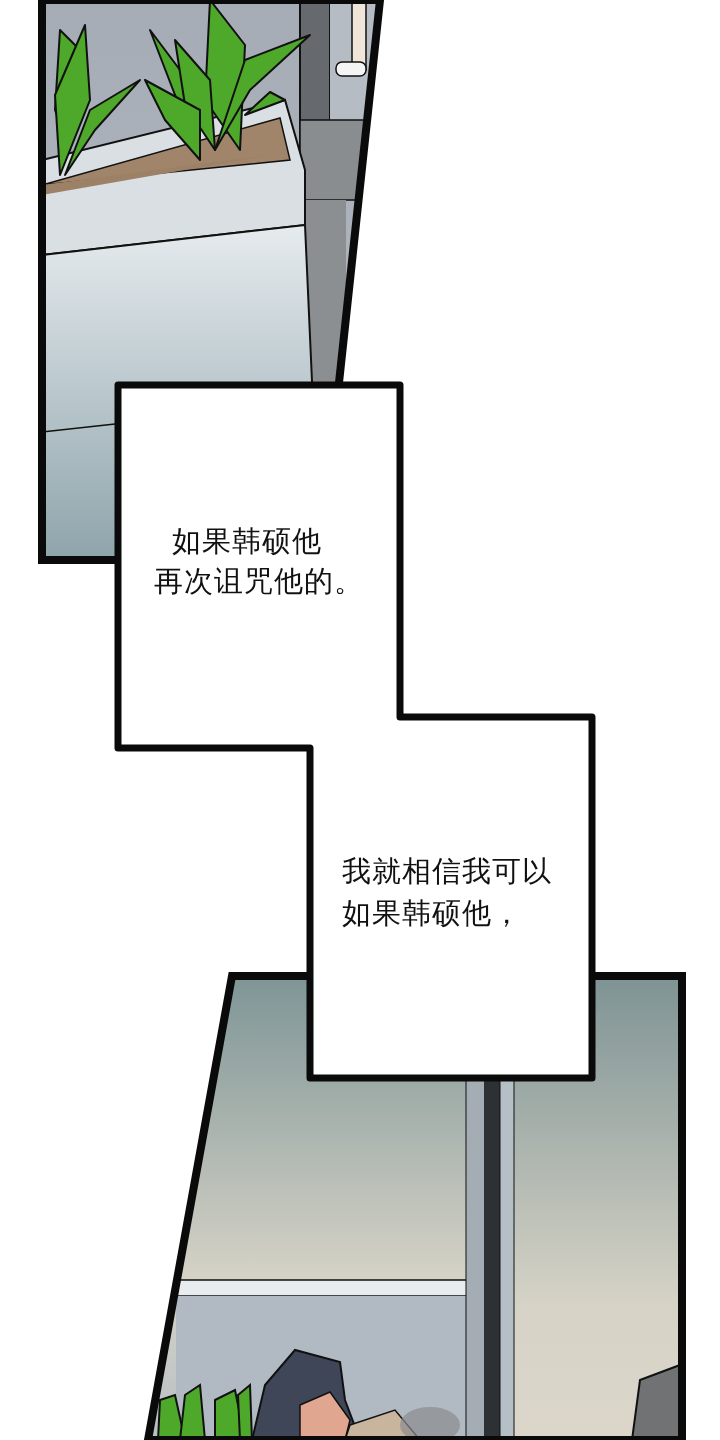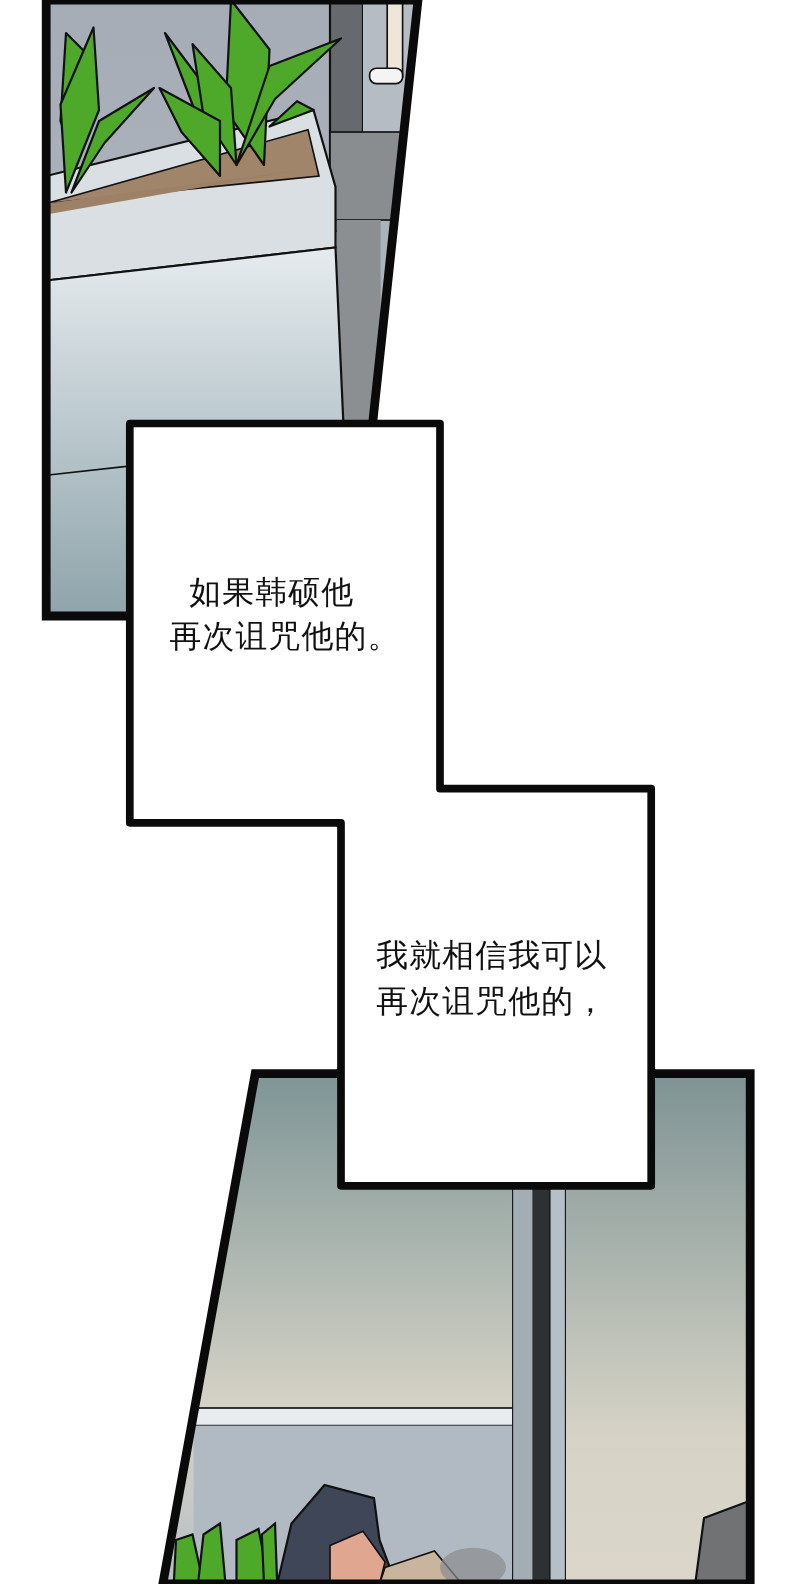--- a/index.html
+++ b/index.html
@@ -1,20 +1,20 @@
 <!DOCTYPE html>
 <html><head>
 <meta charset="utf-8">
 <style>
   html, body { margin: 0; padding: 0; background: #ffffff; }
   body { width: 720px; height: 1440px; position: relative; overflow: hidden;
          font-family: "DejaVu Sans", "Liberation Sans", sans-serif; }
   .layer { position: absolute; left: 0; top: 0; width: 720px; height: 1440px; }
   .caption-text { position: absolute; font-size: 29px; line-height: 42px; color: #111;
-                  font-family: Liberation Mono, monospace; white-space: pre; letter-spacing: 1px; }
+                  font-family: Liberation Sans, sans-serif; white-space: pre; letter-spacing: 1px; }
 </style>
 </head>
 <body>
 
 <svg class="layer" viewBox="0 0 720 1440" xmlns="http://www.w3.org/2000/svg">
   <defs>
     <clipPath id="clip1">
         <polygon points="42,0 380,0 320,560 42,560"></polygon>
       </clipPath>
     <linearGradient id="sky1" x1="0" y1="0" x2="0" y2="1">
@@ -99,13 +99,13 @@
   <polygon points="232,976 682,976 682,1440 148,1440" fill="none" stroke="#0a0a0a" stroke-width="8"></polygon>
 </svg>
 
 <svg class="layer" viewBox="0 0 720 1440" xmlns="http://www.w3.org/2000/svg">
   <path d="M118,385 L400,385 L400,717 L592,717 L592,1078 L310,1078 L310,748 L118,748 Z" fill="#ffffff" stroke="#0a0a0a" stroke-width="7" stroke-linejoin="round"></path>
 </svg>
 
 <div class="caption-text" style="left:172px; top:520px;">如果韩硕他</div>
 <div class="caption-text" style="left:154px; top:560px;">再次诅咒他的。</div>
 <div class="caption-text" style="left:342px; top:850px;">我就相信我可以</div>
-<div class="caption-text" style="left:342px; top:892px;">再次诅咒他的，</div>
+<div class="caption-text" style="left:342px; top:892px;">如果韩硕他，</div>
 
 </body></html>

